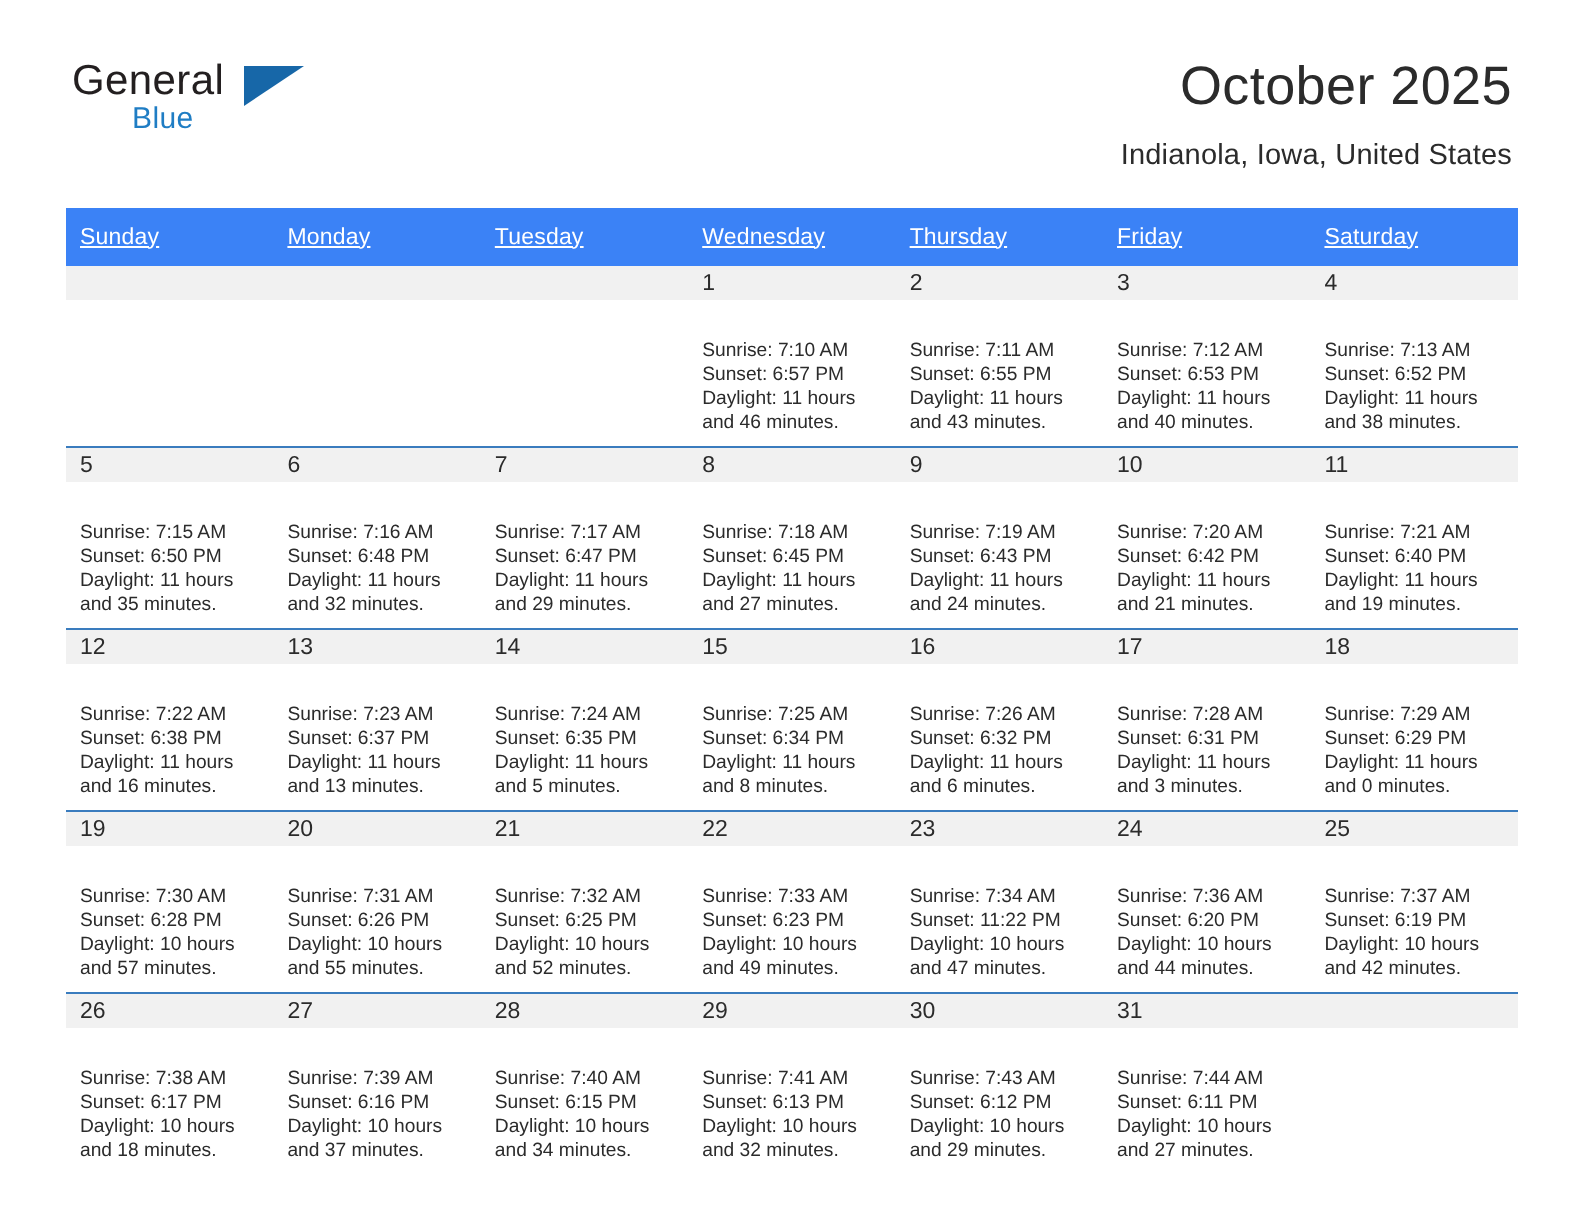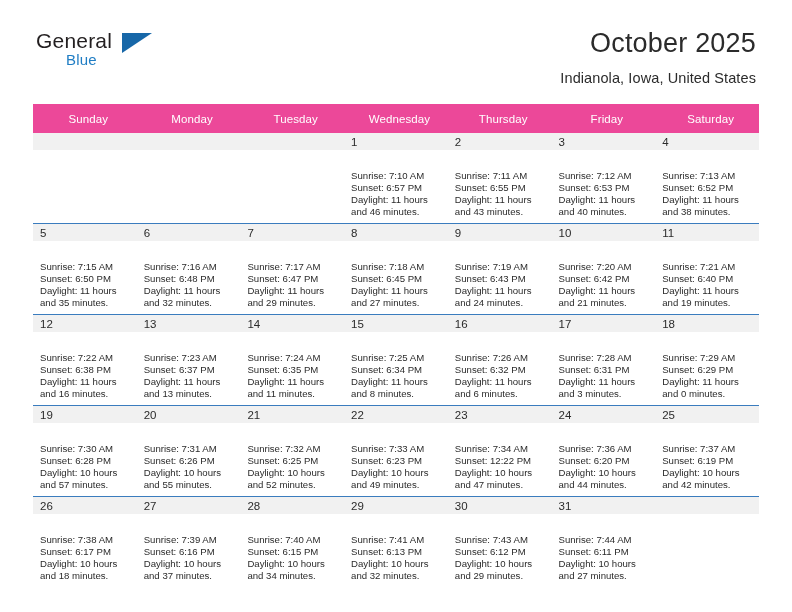--- a/index.html
+++ b/index.html
@@ -85,29 +85,30 @@
   
   .calendar {
     position: absolute;
     left: 33px;
     top: 104px;
     width: 726px;
     border-collapse: collapse;
     table-layout: fixed;
   }
   .calendar th {
-    background: #ec4899;
+    background: #3b82f6;
     color: #ffffff;
     font-weight: normal;
     font-size: 11.5px;
-    text-align: center;
+    text-align: left;
     padding: 5px 0 5px 7px;
     height: 19px;
     letter-spacing: .1px;
     border: none;
+    text-decoration: underline;
   }
   .calendar td {
     vertical-align: top;
     padding: 0;
     border: none;
     width: 103.71px;
     height: 90px;
     background: #ffffff;
     border-top: 1px solid #3a7cbe;
   }
@@ -317,21 +318,21 @@
               <div>Daylight: 11 hours</div>
               <div>and 13 minutes.</div>
             </div>
           </td>
           <td>
             <div class="daynum-band">14</div>
             <div class="cell-body">
               <div>Sunrise: 7:24 AM</div>
               <div>Sunset: 6:35 PM</div>
               <div>Daylight: 11 hours</div>
-              <div>and 11 minutes.</div>
+              <div>and 5 minutes.</div>
             </div>
           </td>
           <td>
             <div class="daynum-band">15</div>
             <div class="cell-body">
               <div>Sunrise: 7:25 AM</div>
               <div>Sunset: 6:34 PM</div>
               <div>Daylight: 11 hours</div>
               <div>and 8 minutes.</div>
             </div>
@@ -398,21 +399,21 @@
               <div>Sunrise: 7:33 AM</div>
               <div>Sunset: 6:23 PM</div>
               <div>Daylight: 10 hours</div>
               <div>and 49 minutes.</div>
             </div>
           </td>
           <td>
             <div class="daynum-band">23</div>
             <div class="cell-body">
               <div>Sunrise: 7:34 AM</div>
-              <div>Sunset: 12:22 PM</div>
+              <div>Sunset: 11:22 PM</div>
               <div>Daylight: 10 hours</div>
               <div>and 47 minutes.</div>
             </div>
           </td>
           <td>
             <div class="daynum-band">24</div>
             <div class="cell-body">
               <div>Sunrise: 7:36 AM</div>
               <div>Sunset: 6:20 PM</div>
               <div>Daylight: 10 hours</div>

